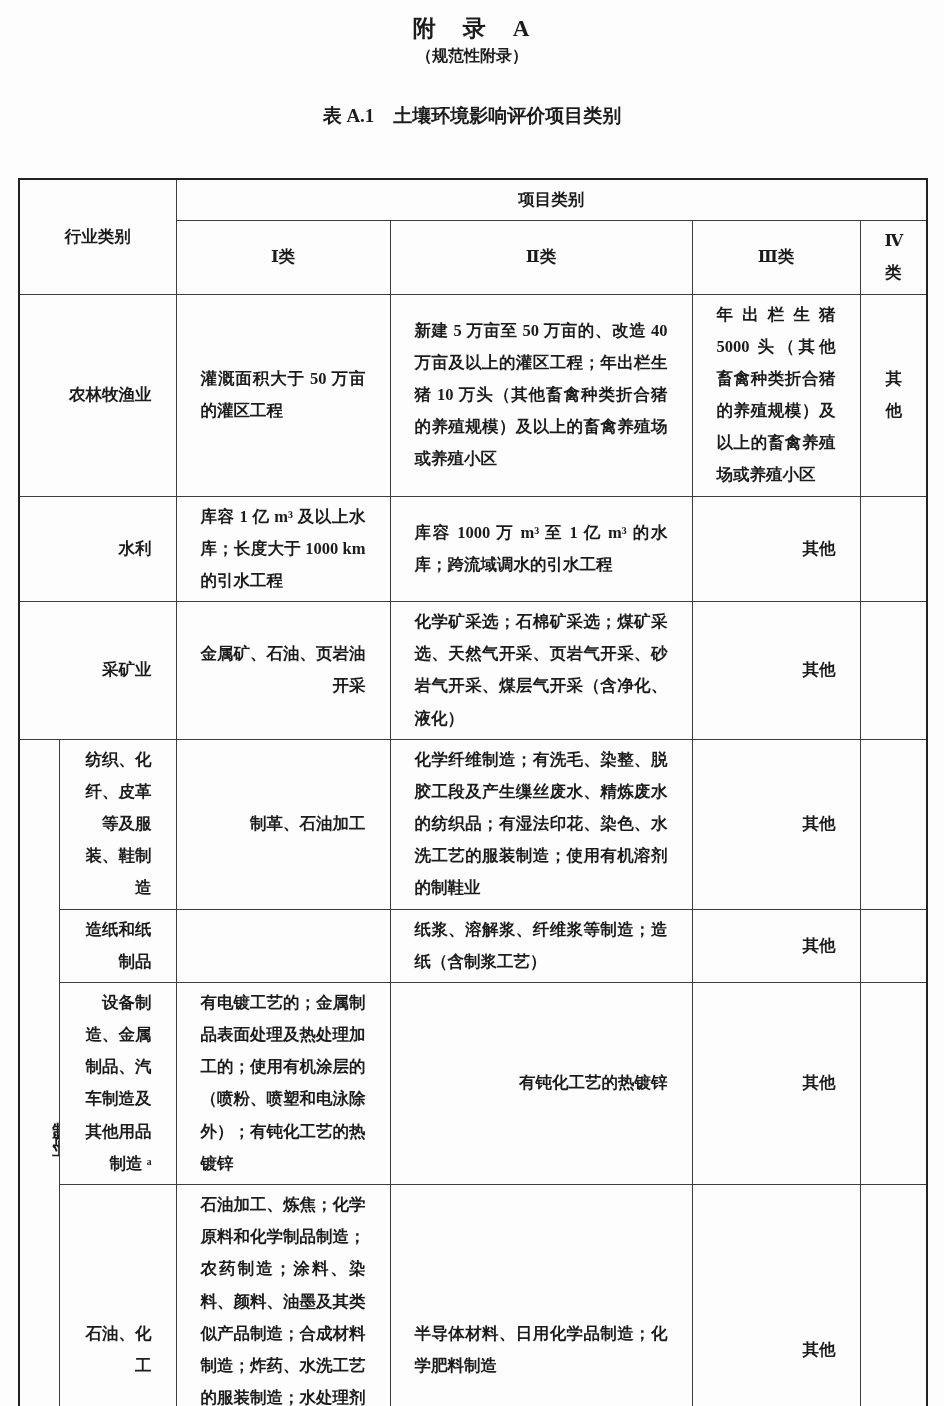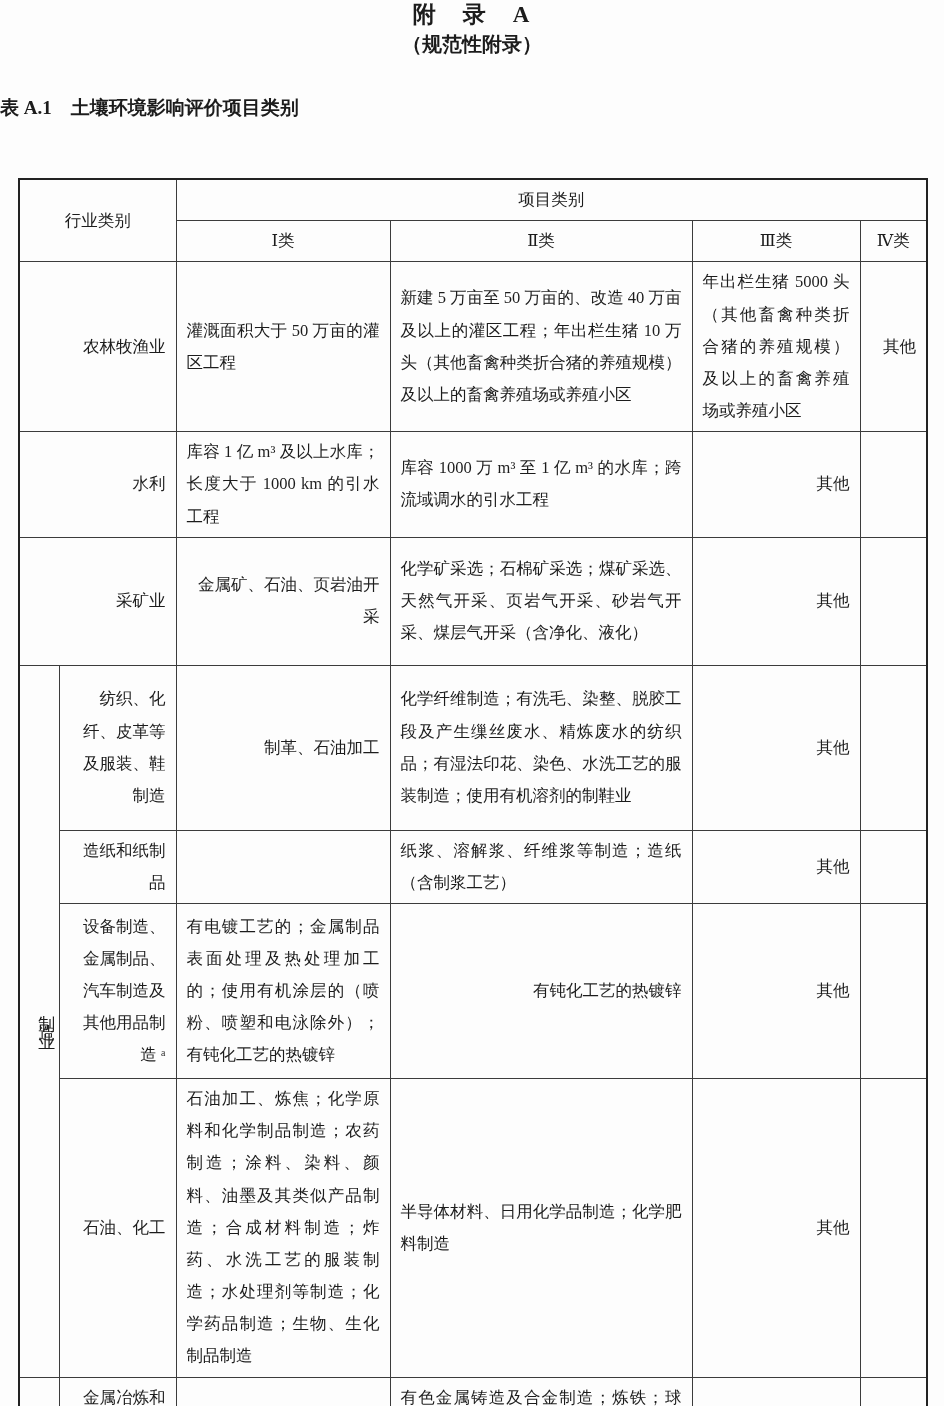--- a/index.html
+++ b/index.html
@@ -6,38 +6,38 @@
   html, body {
     margin: 0; padding: 0;
     width: 944px; height: 1406px;
     background: #fdfdfd;
     font-family: "Liberation Serif", "DejaVu Serif", serif;
     color: #1c1c1c;
     overflow: hidden;
   }
   .page { width: 944px; height: 1406px; position: relative; }
 
-  .titles { text-align: center; }
+  .titles { text-align: center; padding-top: 14px; }
   .t1 { font-size: 23px; font-weight: bold; letter-spacing: 2px; line-height: 1.3; }
-  .t2 { font-size: 20px; font-weight: bold; line-height: 1.45; text-align: center; }
+  .t2 { font-size: 16px; font-weight: bold; line-height: 1.45; text-align: center; }
   .t3 { font-size: 20px; font-weight: bold; line-height: 1.45; }
-  .caption { font-size: 19px; font-weight: bold; text-align: left; margin-top: 36px; }
+  .caption { font-size: 19px; font-weight: bold; text-align: center; margin-top: 36px; }
 
   table.cat {
     position: absolute; left: 18px; top: 178px;
     width: 908px;
     border-collapse: collapse;
     table-layout: fixed;
     border: 2px solid #222;
   }
   table.cat td, table.cat th {
     border: 1px solid #3c3c3c;
-    padding: 4px 10px;
+    padding: 4px 24px;
     font-size: 16.5px;
-    font-weight: normal;
+    font-weight: bold;
     line-height: 1.95;
     vertical-align: middle;
     overflow: hidden;
   }
   col.c-grp { width: 40px; }
   col.c-ind { width: 117px; }
   col.c-1   { width: 214px; }
   col.c-2   { width: 302px; }
   col.c-3   { width: 168px; }
   col.c-4   { width: 67px; }

